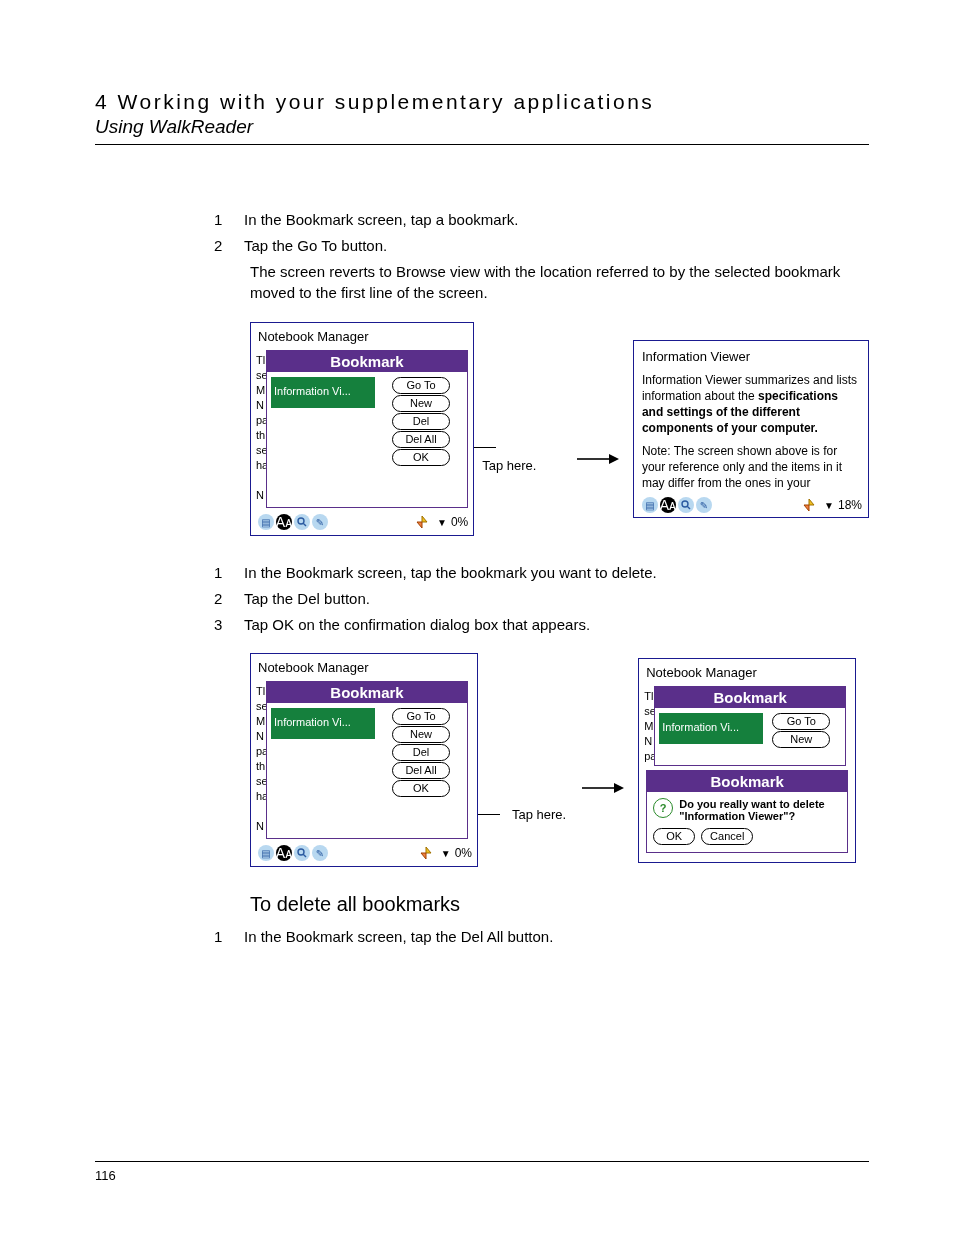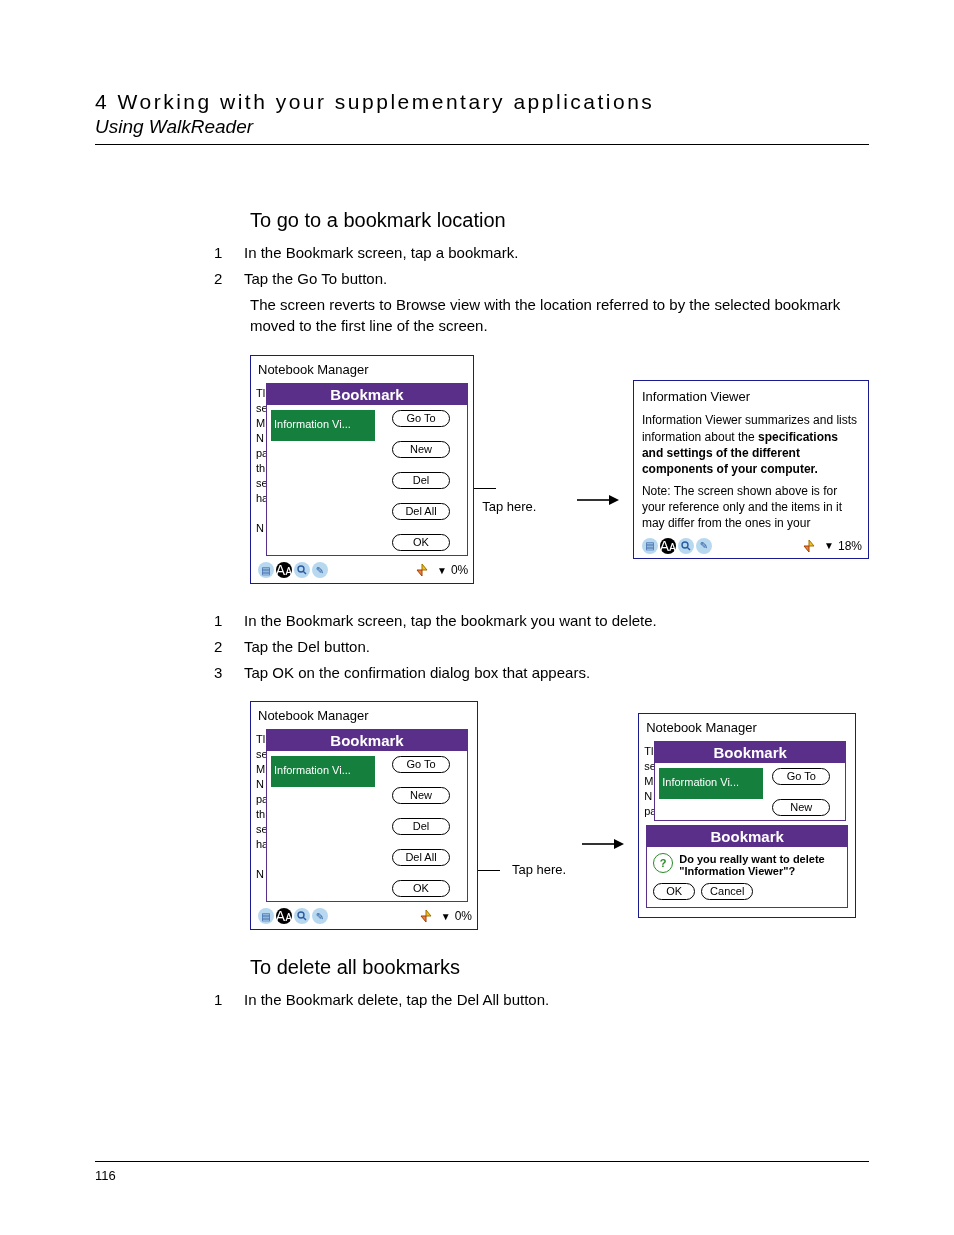--- a/index.html
+++ b/index.html
@@ -14,21 +14,21 @@
 .txt{flex:1}
 .figs{display:flex;align-items:center;margin:18px 0 26px 0}
 .shot{border:1.5px solid #1a1a90;background:#fff;width:228px;box-sizing:border-box;padding:4px 5px 5px 5px;position:relative}
 .shot-title{font-size:13px;margin:2px 0 6px 2px}
 .bg-letters{position:absolute;left:5px;top:30px;font-size:11px;line-height:15px}
 .panel{border:1.5px solid #5a2f8a;background:#fff;margin-left:10px;width:202px;box-sizing:border-box;position:relative}
 .panel-hdr{background:#5a2f8a;color:#fff;text-align:center;font-weight:700;font-size:15px;padding:2px 0}
 .panel-body{padding:5px 4px 4px 4px;display:flex}
 .bm-item{background:#15803d;color:#fff;font-size:11px;padding:8px 3px;width:98px;height:15px;box-sizing:content-box;overflow:hidden;white-space:nowrap}
 .bm-list{height:126px;width:104px}
-.btns{flex:1;display:flex;flex-direction:column;gap:14px;align-items:center;padding-left:4px}
+.btns{flex:1;display:flex;flex-direction:column;gap:1px;align-items:center;padding-left:4px}
 .pbtn{border:1.2px solid #000;border-radius:10px;font-size:11px;width:56px;text-align:center;padding:0 0 1px 0;background:#fff;line-height:14px}
 .toolbar{display:flex;align-items:center;gap:2px;margin-top:6px;padding-left:2px}
 .tic{width:16px;height:16px;border-radius:50%;display:flex;align-items:center;justify-content:center;font-size:10px}
 .t1{background:#b8d8f0;color:#2a5aa0}
 .t2{background:#000000;color:#fff;font-size:14px}
 .t3{background:#b8d8f0;color:#2a5aa0}
 .t4{background:#b8d8f0;color:#2a5aa0}
 .spacer{flex:1}
 .dd{width:14px;height:14px}
 .pct{font-size:12px;margin-left:2px}
@@ -49,21 +49,20 @@
 <body>
 
 <div class="page">
  <div class="hdr">
   <div class="hdr-t">4 Working with your supplementary applications</div>
   <div class="hdr-s">Using WalkReader</div>
  </div>
 
  <div class="body">
 
-  <div class="h3">To go to a bookmark location</div>
   <div class="row">
         <div class="num">1</div>
         <div class="txt">In the Bookmark screen, tap a bookmark.</div>
       </div>
   <div class="row">
         <div class="num">2</div>
         <div class="txt">Tap the Go To button.</div>
       </div>
   <div class="row">
         <div class="txt">The screen reverts to Browse view with the location referred to by the selected bookmark moved to the first line of the screen.</div>
@@ -251,21 +250,21 @@
       <div class="pbtn" style="width:40px">OK</div>
       <div class="pbtn" style="width:50px">Cancel</div>
      </div>
     </div>
    </div>
   </div>
 
   <div class="h3">To delete all bookmarks</div>
   <div class="row">
         <div class="num">1</div>
-        <div class="txt">In the Bookmark delete, tap the Del All button.</div>
+        <div class="txt">In the Bookmark screen, tap the Del All button.</div>
       </div>
 
  </div>
 
  <div class="footer">
   <span>116</span>
  </div>
 </div>
 
 </body></html>

